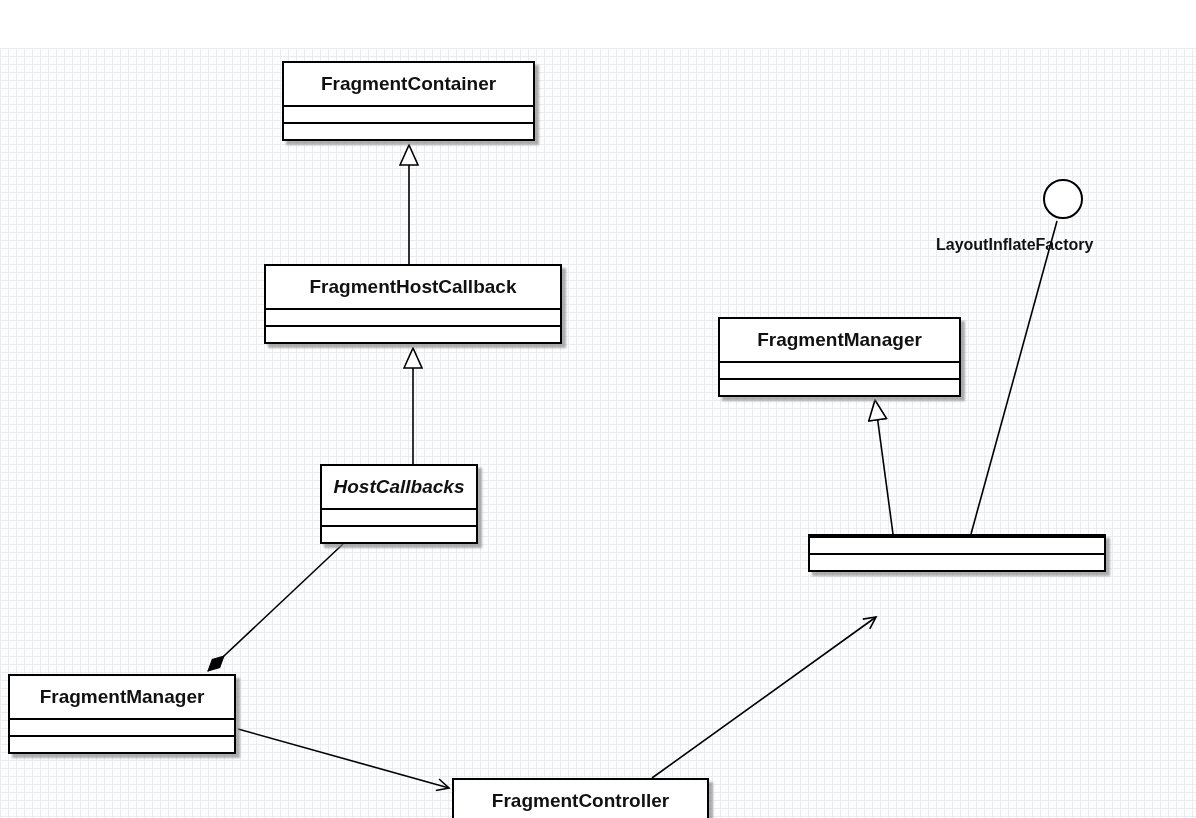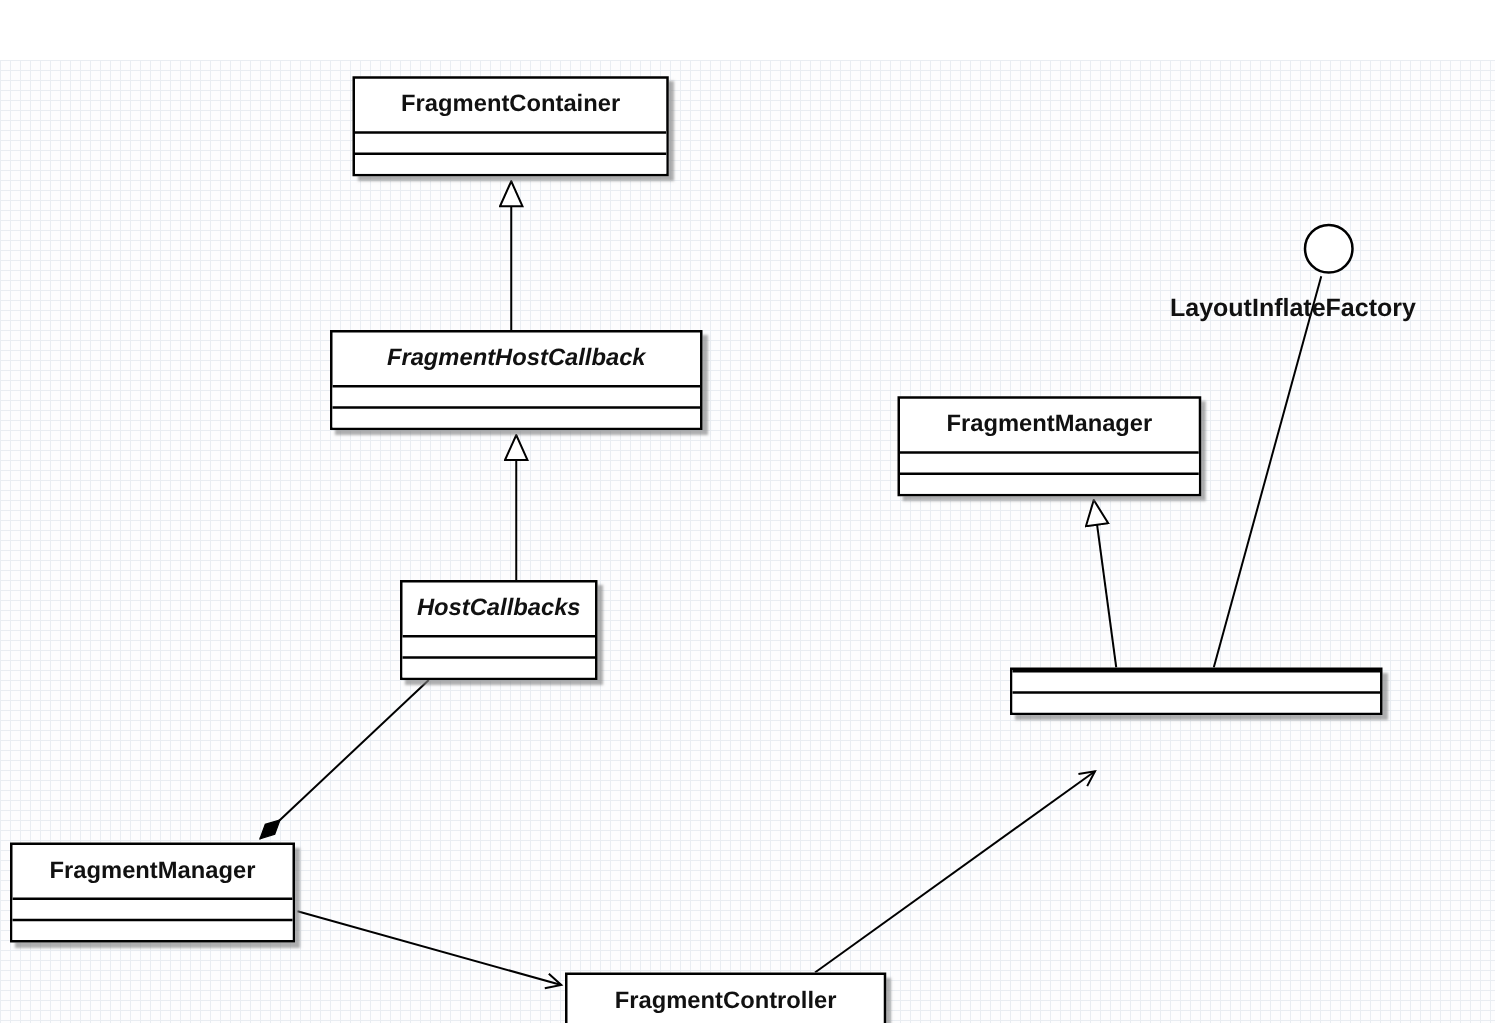--- a/index.html
+++ b/index.html
@@ -54,21 +54,21 @@
     z-index:2;
     width:40px;height:40px;
     border:2px solid #000000;
     border-radius:50%;
     background:#ffffff;
     box-sizing:border-box;
   }
   .iface-label{
     position:absolute;
     z-index:2;
-    font-size:20px;
+    font-size:16px;
     font-weight:bold;
     color:#111111;
     white-space:nowrap;
   }
 </style>
 </head>
 <body>
 
 <div class="canvas">
 
@@ -107,21 +107,21 @@
       <line x1="971" y1="486" x2="1057" y2="173" stroke="#000" stroke-width="1.6"></line>
     </g>
   </svg>
 
   <div class="uml-class" style="left:282px;top:13px;width:253px;">
     <div class="uml-title">FragmentContainer</div>
     <div class="uml-sec"></div>
     <div class="uml-sec"></div>
   </div>
 
-  <div class="uml-class" style="left:264px;top:216px;width:298px;font-style:italic;">
+  <div class="uml-class" style="left:264px;top:216px;width:298px;">
     <div class="uml-title">FragmentHostCallback</div>
     <div class="uml-sec"></div>
     <div class="uml-sec"></div>
   </div>
 
   <div class="uml-class" style="left:320px;top:416px;width:158px;font-style:italic;">
     <div class="uml-title">HostCallbacks</div>
     <div class="uml-sec"></div>
     <div class="uml-sec"></div>
   </div>

